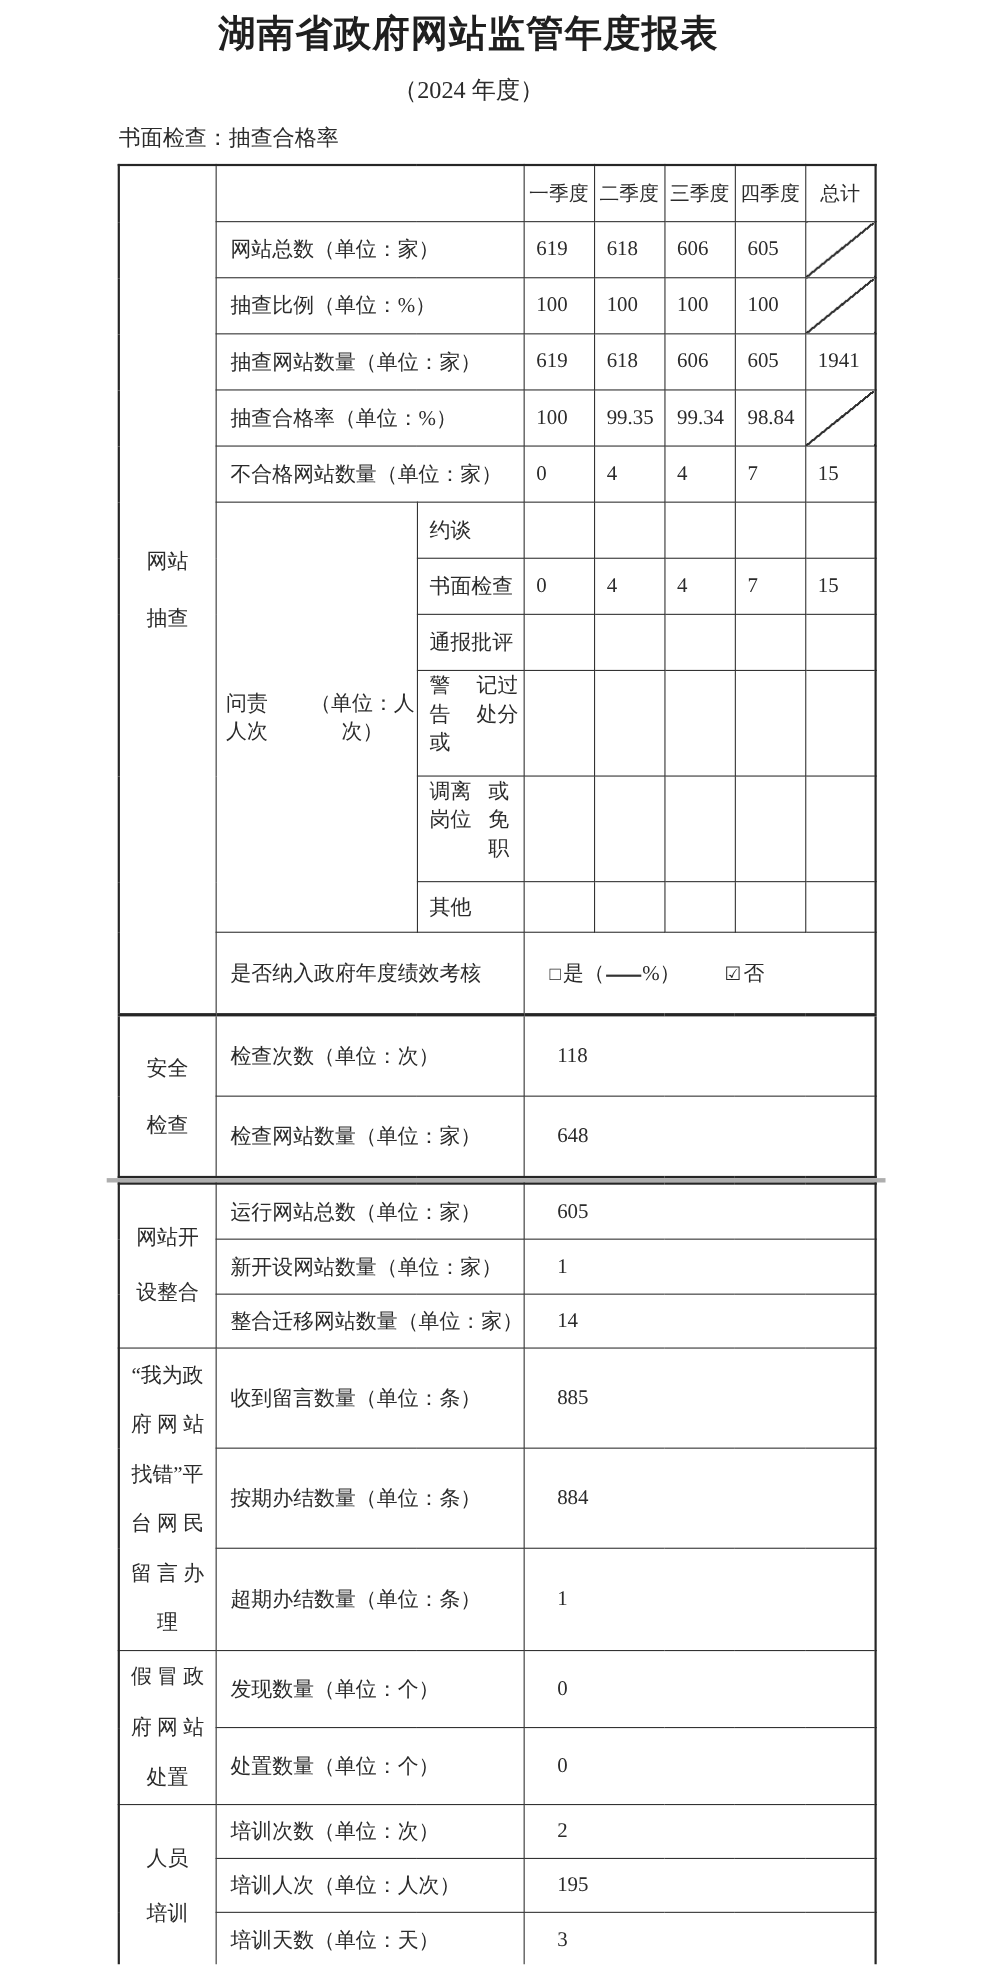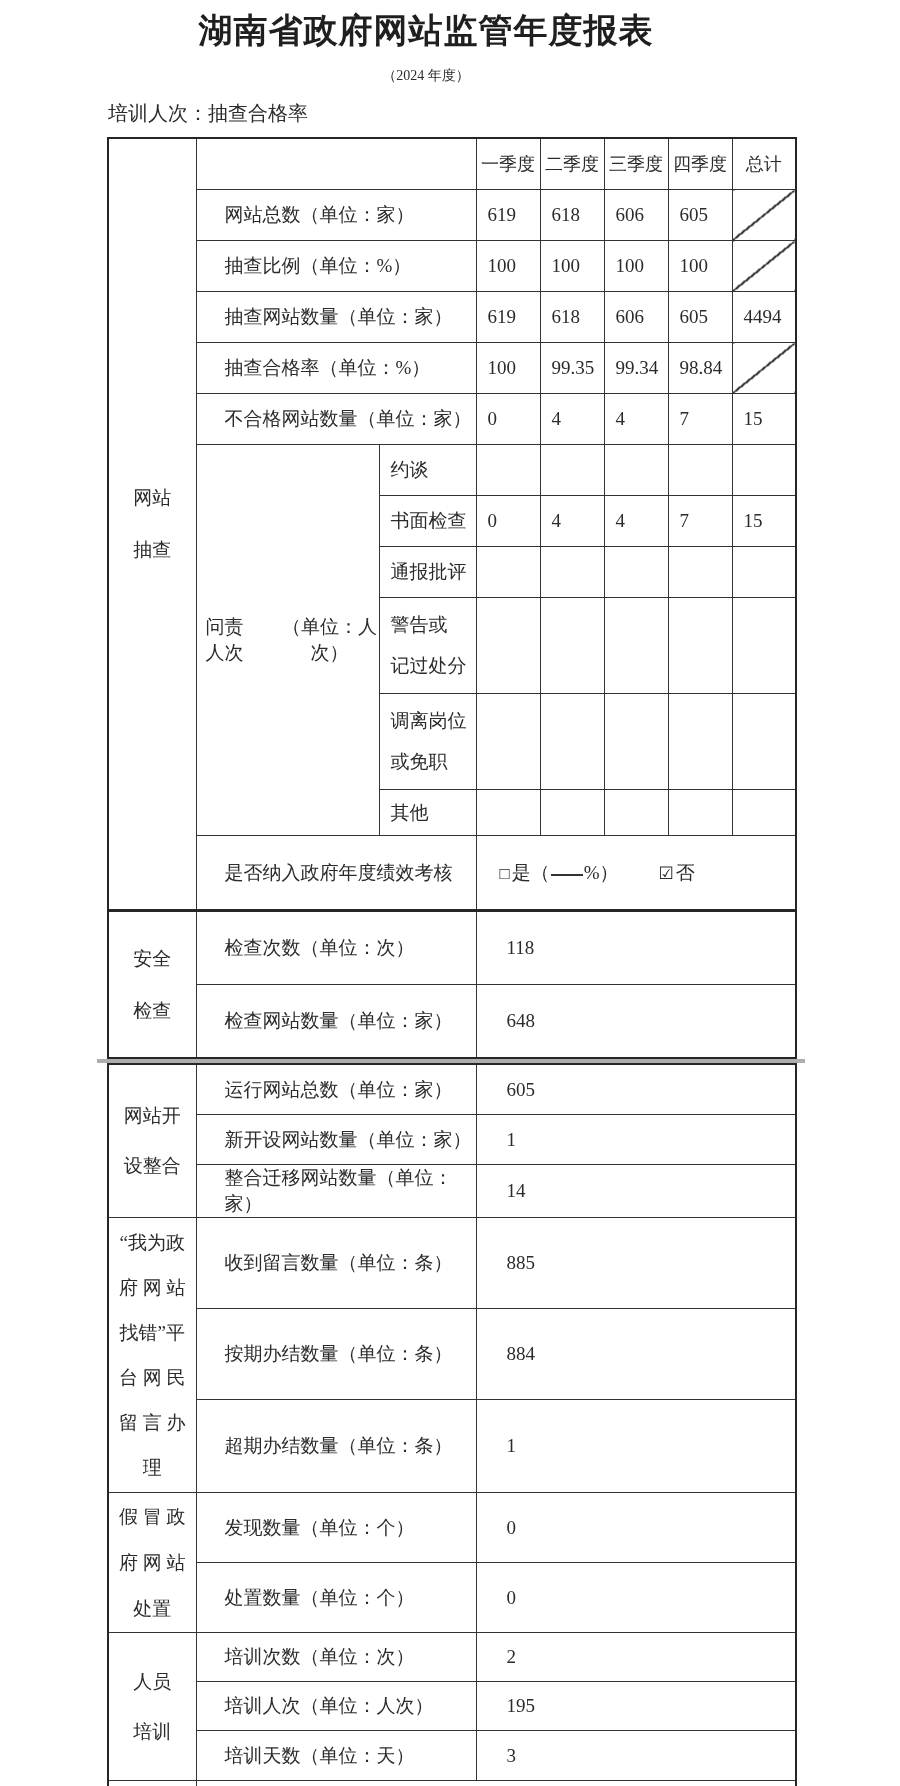--- a/index.html
+++ b/index.html
@@ -1,60 +1,60 @@
 <!DOCTYPE html>
 <html><head>
 <meta charset="utf-8">
 <style>
   html,body{margin:0;padding:0;background:#ffffff;}
   .page{
     position:relative;width:852px;height:1786px;background:#fff;overflow:hidden;
     font-family:"Liberation Serif","DejaVu Serif",serif;color:#2b2b2b;
   }
   .report-title{margin-top:8px;text-align:center;font-size:34px;font-weight:700;letter-spacing:1px;color:#1f1f1f;}
-  .report-subtitle{margin-top:13px;text-align:center;font-size:14px;color:#2b2b2b;}
+  .report-subtitle{margin-top:13px;text-align:center;font-size:22px;color:#2b2b2b;}
   .unit-line{margin:15px 0 10px 108px;font-size:20px;color:#2b2b2b;}
   .sheet{margin-left:107px;width:688px;}
   table{border-collapse:collapse;table-layout:fixed;width:688px;}
   table.t1{border:2px solid #262626;}
   table.t2{border:2px solid #262626;}
   td{border:1.5px solid #333;padding:0;font-size:19px;vertical-align:middle;overflow:hidden;}
   td.group{ text-align:center;margin-left:15px;}
   .group-flex{display:flex;flex-direction:column;justify-content:center;align-items:center;gap:26px;}
   .group-lines{display:flex;flex-direction:column;justify-content:center;align-items:center;}
   .lh45 div{line-height:45px;}
   .lh46 div{line-height:46px;}
   .lh50 div{line-height:50px;}
-  td.lbl{padding-left:28px;text-align:left;}
+  td.lbl{padding-left:13px;text-align:left;}
   td.sublbl{padding-left:11px;text-align:left;}
   td.qval{padding-left:11px;text-align:left;}
   td.wval{padding-left:30px;text-align:left;}
   td.qhead{text-align:center;font-size:18px;}
   .slash{background:linear-gradient(to bottom right,transparent calc(50% - 1px),#2e2e2e calc(50% - 1px),#2e2e2e calc(50% + 1px),transparent calc(50% + 1px));}
-  .two-line{display:flex;flex-direction:column;justify-content:space-evenly;height:100%;}
+  .two-line{display:flex;flex-direction:row;justify-content:space-evenly;height:100%;}
   .two-line div{padding-left:11px;}
   .acc-label{display:flex;flex-direction:row;justify-content:center;align-items:center;gap:28px;text-align:center;}
   .assess-val{display:flex;align-items:center;padding-left:23px;gap:40px;}
   .blank-line{display:inline-block;width:32px;height:2px;background:#333;vertical-align:baseline;margin:0 1px 3px 1px;}
   .thick-top td{border-top:3px solid #262626;}
   .band{height:4px;background:#aeaeae;width:708px;margin-left:-10px;}
   .cb{font-size:17px;margin-right:2px;}
   tr.h50 td{height:50px;} tr.h95 td{height:95px;} tr.h45 td{height:45px;}
   tr.h73 td{height:73px;} tr.h72 td{height:72px;} tr.h49 td{height:49px;}
   tr.h48 td{height:48px;} tr.h90 td{height:90px;} tr.h92 td{height:92px;}
   tr.h69 td{height:69px;} tr.h52 td{height:48px;}
 </style>
 </head>
 <body>
 
 <div class="page">
 
   <div class="report-title">湖南省政府网站监管年度报表</div>
   <div class="report-subtitle">（2024 年度）</div>
-  <div class="unit-line"><span>培训人次：</span><span>抽查合格率</span></div>
+  <div class="unit-line"><span>书面检查：</span><span>抽查合格率</span></div>
 
   <div class="sheet">
 
     <table class="t1">
       <colgroup>
         <col style="width:88px">
           <col style="width:183px">
           <col style="width:97px">
         <col style="width:64px">
           <col style="width:64px">
@@ -94,21 +94,21 @@
         <td class="qval">100</td>
         <td class="qval">100</td>
         <td class="qval slash"></td>
       </tr>
       <tr class="h50">
         <td class="lbl" colspan="2">抽查网站数量（单位：家）</td>
         <td class="qval">619</td>
         <td class="qval">618</td>
         <td class="qval">606</td>
         <td class="qval">605</td>
-        <td class="qval">4494</td>
+        <td class="qval">1941</td>
       </tr>
       <tr class="h50">
         <td class="lbl" colspan="2">抽查合格率（单位：%）</td>
         <td class="qval">100</td>
         <td class="qval">99.35</td>
         <td class="qval">99.34</td>
         <td class="qval">98.84</td>
         <td class="qval slash"></td>
       </tr>
       <tr class="h50">

